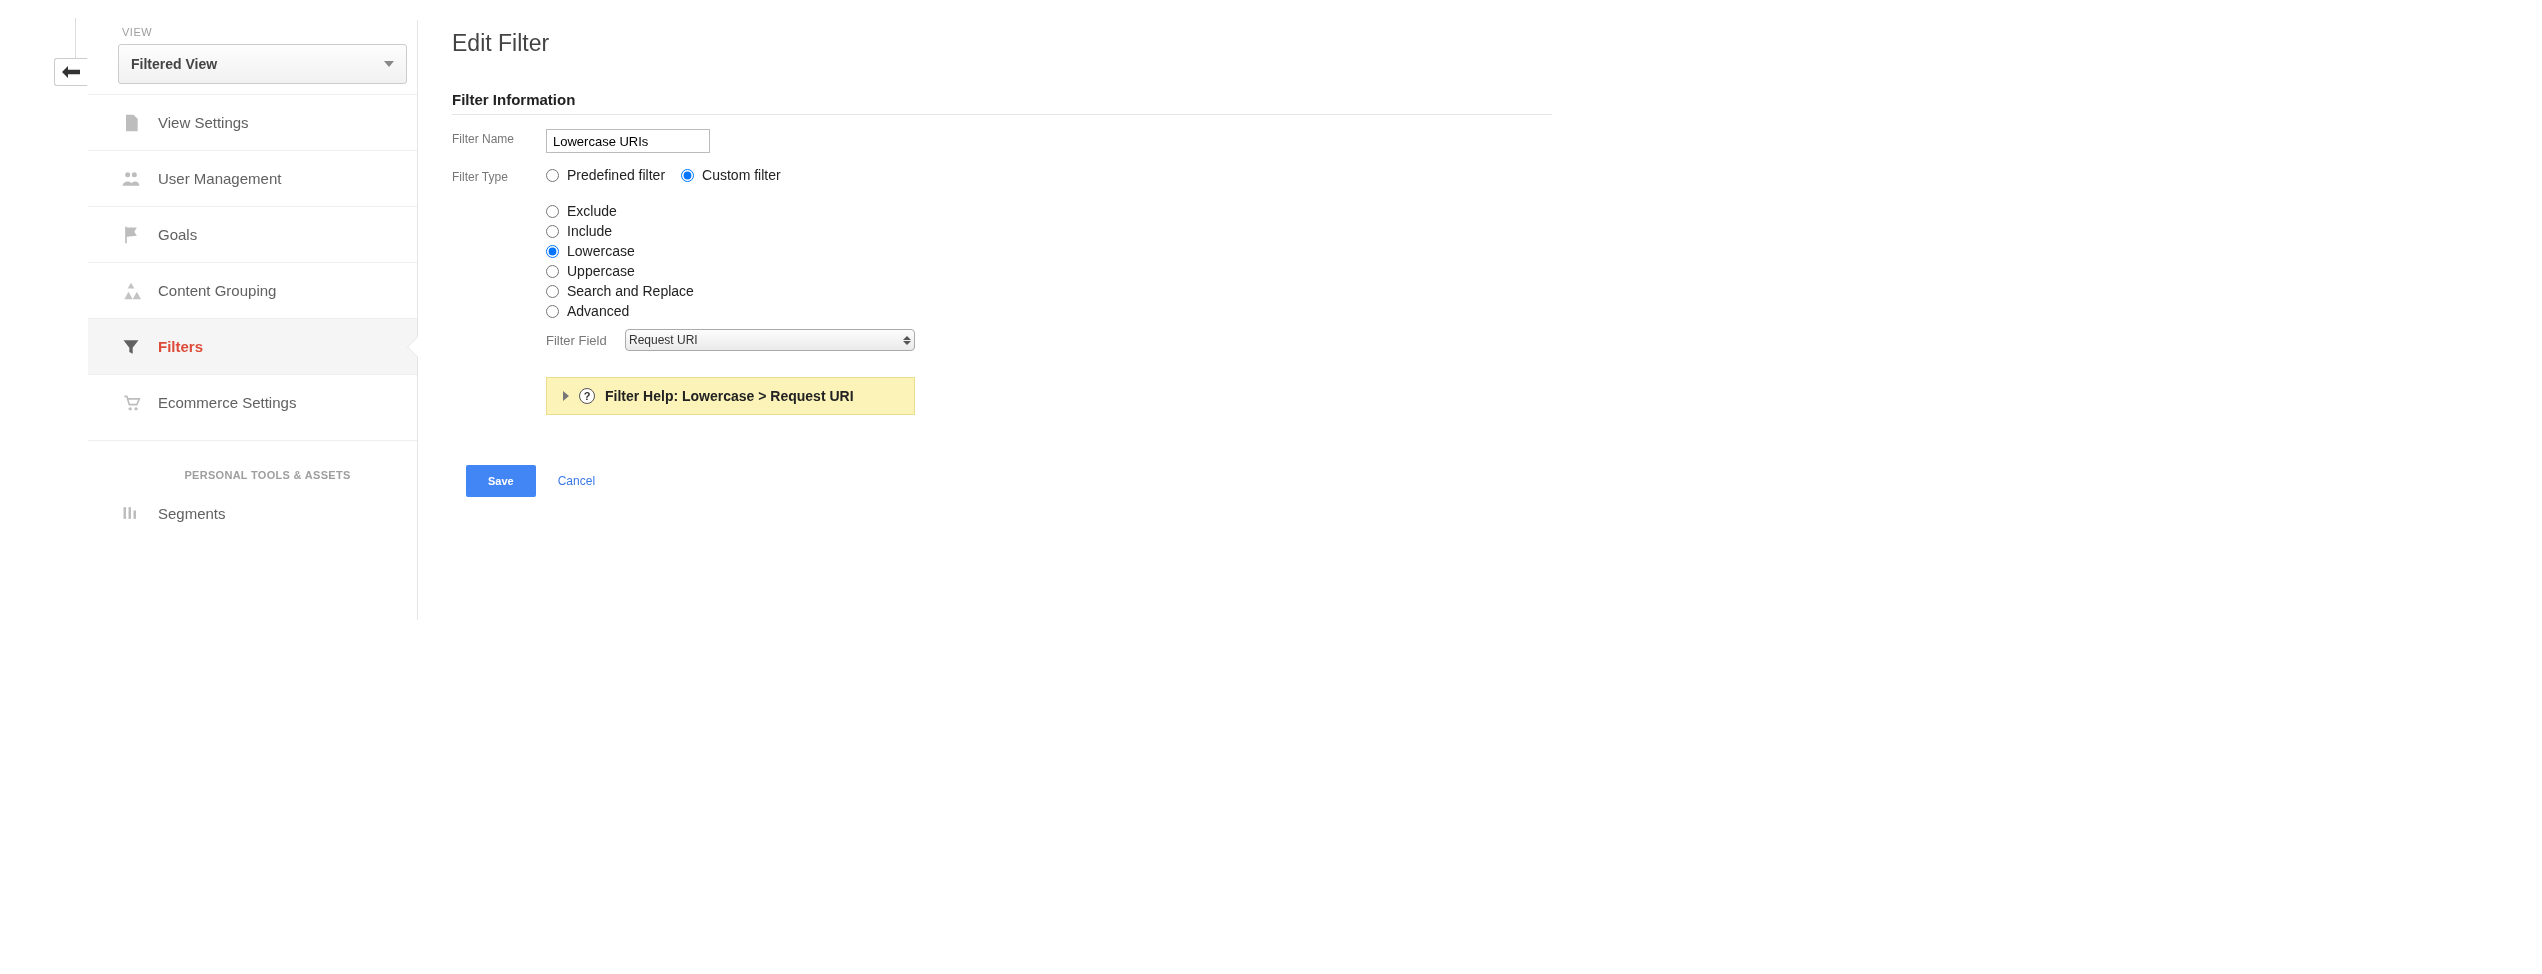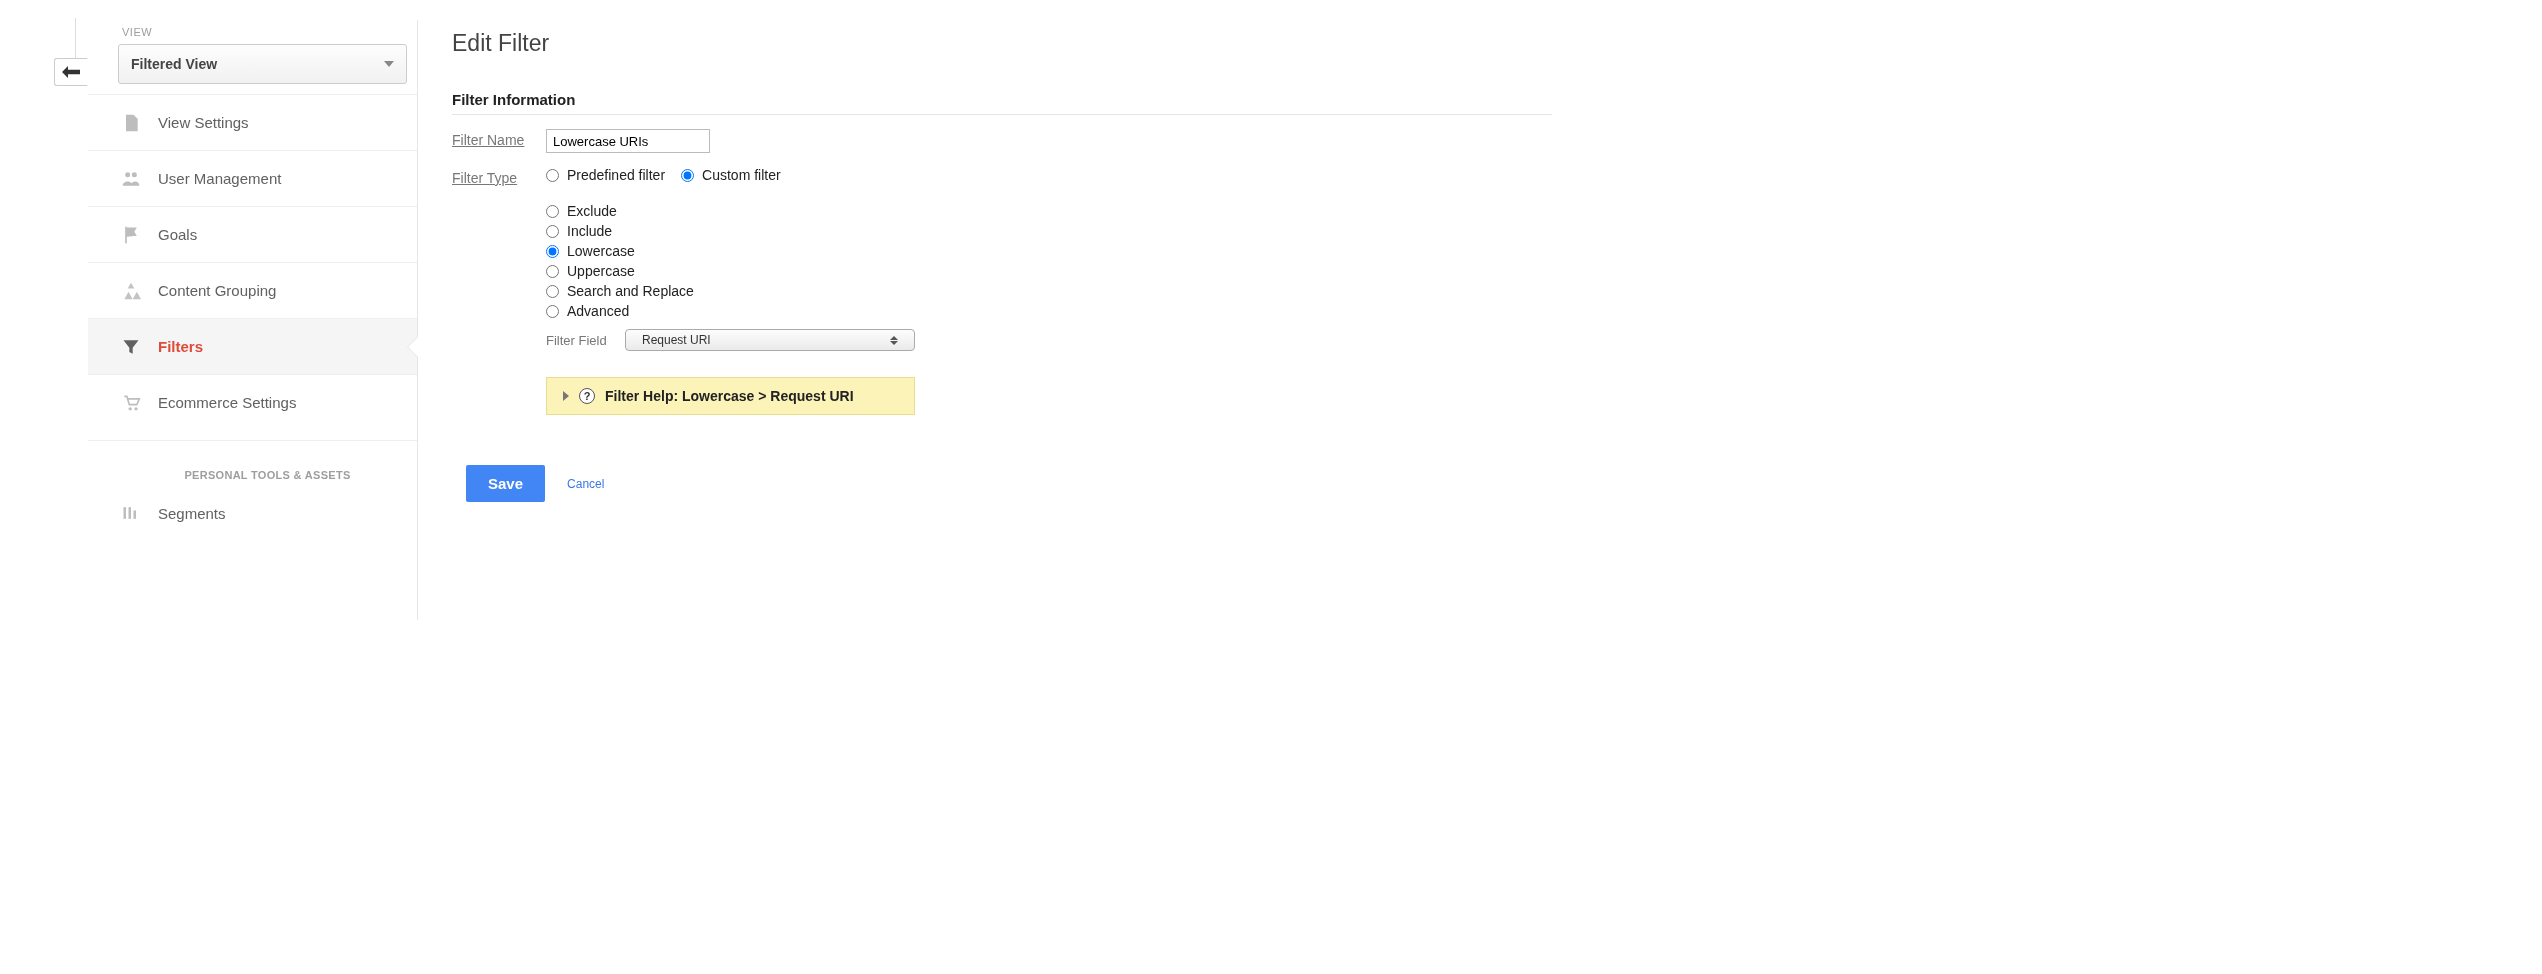--- a/index.html
+++ b/index.html
@@ -109,42 +109,42 @@
     margin-top:10px;
     text-align:center;
   }
 
   
   .main { flex:1; padding: 10px 40px 40px 34px; }
   .page-title { font-size: 23px; color:#444; margin-bottom: 34px; font-weight:normal;}
   .section-title { font-size: 15px; font-weight:bold; color:#222; padding-bottom: 6px; border-bottom:1px solid #e5e5e5; max-width:1100px;}
 
   .form-row { display:flex; align-items:flex-start; margin-top: 14px; max-width:1100px;}
-  .form-label { width: 94px; color:#777; font-size:14px; padding-top:3px;text-decoration:underline;}
+  .form-label { width: 94px; color:#777; font-size:12px; padding-top:3px;}
   .txt-input {
     border:1px solid #bbb; height:24px; padding: 2px 6px; font-size:13px; width: 164px;
     background:#fff;
   }
 
   .radio-line { display:flex; align-items:center; gap:6px; margin-bottom:4px; font-size:14px; color:#222; cursor:pointer;}
   .radio-line input { margin-right:2px; cursor:pointer;}
   .inline-radios { display:flex; gap:16px; }
 
   .sub-radios { margin-top: 16px; margin-left: 0; }
 
   .field-row { display:flex; align-items:center; gap: 5px; margin-top: 10px; }
   .field-row .sub-label { color:#777; font-size:13px; width:74px;}
   .select {
     appearance:none;
     width: 290px; height:22px;
     border:1px solid #aaa;
     background: linear-gradient(#fdfdfd,#eaeaea);
     border-radius:4px;
     font-size:12px;
-    padding: 0 16px;
+    padding: 0 3px;
     position:relative;
     display:flex; align-items:center; justify-content:space-between;
     cursor:pointer;
   }
   .select .caret-stack { display:flex; flex-direction:column; gap:1px; }
   .caret-up{width:0;height:0;border-left:4px solid transparent;border-right:4px solid transparent;border-bottom:4px solid #555;}
   .caret-dn{width:0;height:0;border-left:4px solid transparent;border-right:4px solid transparent;border-top:4px solid #555;}
 
   .help-box {
     margin-top: 26px;
@@ -159,21 +159,21 @@
   .help-q {
     width:16px;height:16px;border-radius:50%;border:1.2px solid #555;
     display:flex;align-items:center;justify-content:center;font-size:11px;font-weight:bold;color:#333;
     background:#fff;
   }
   .help-text { font-size:14px; font-weight:bold; color:#222;}
 
   .actions { display:flex; align-items:center; gap:22px; margin-top: 50px; margin-left: 14px;}
   .btn-primary {
     background:#4285f4; color:#fff; border:0;
-    padding: 10px 22px; font-size:15px; font-weight:bold; border-radius:2px; cursor:pointer;
+    padding: 10px 22px; font-size:11px; font-weight:bold; border-radius:2px; cursor:pointer;
   }
   .link-cancel { color:#3b78e7; font-size:12px; cursor:pointer;}
 </style>
 </head>
 <body>
 
 <div class="vline"></div>
 
 <div class="back-tab">
   <svg viewBox="0 0 24 16">

